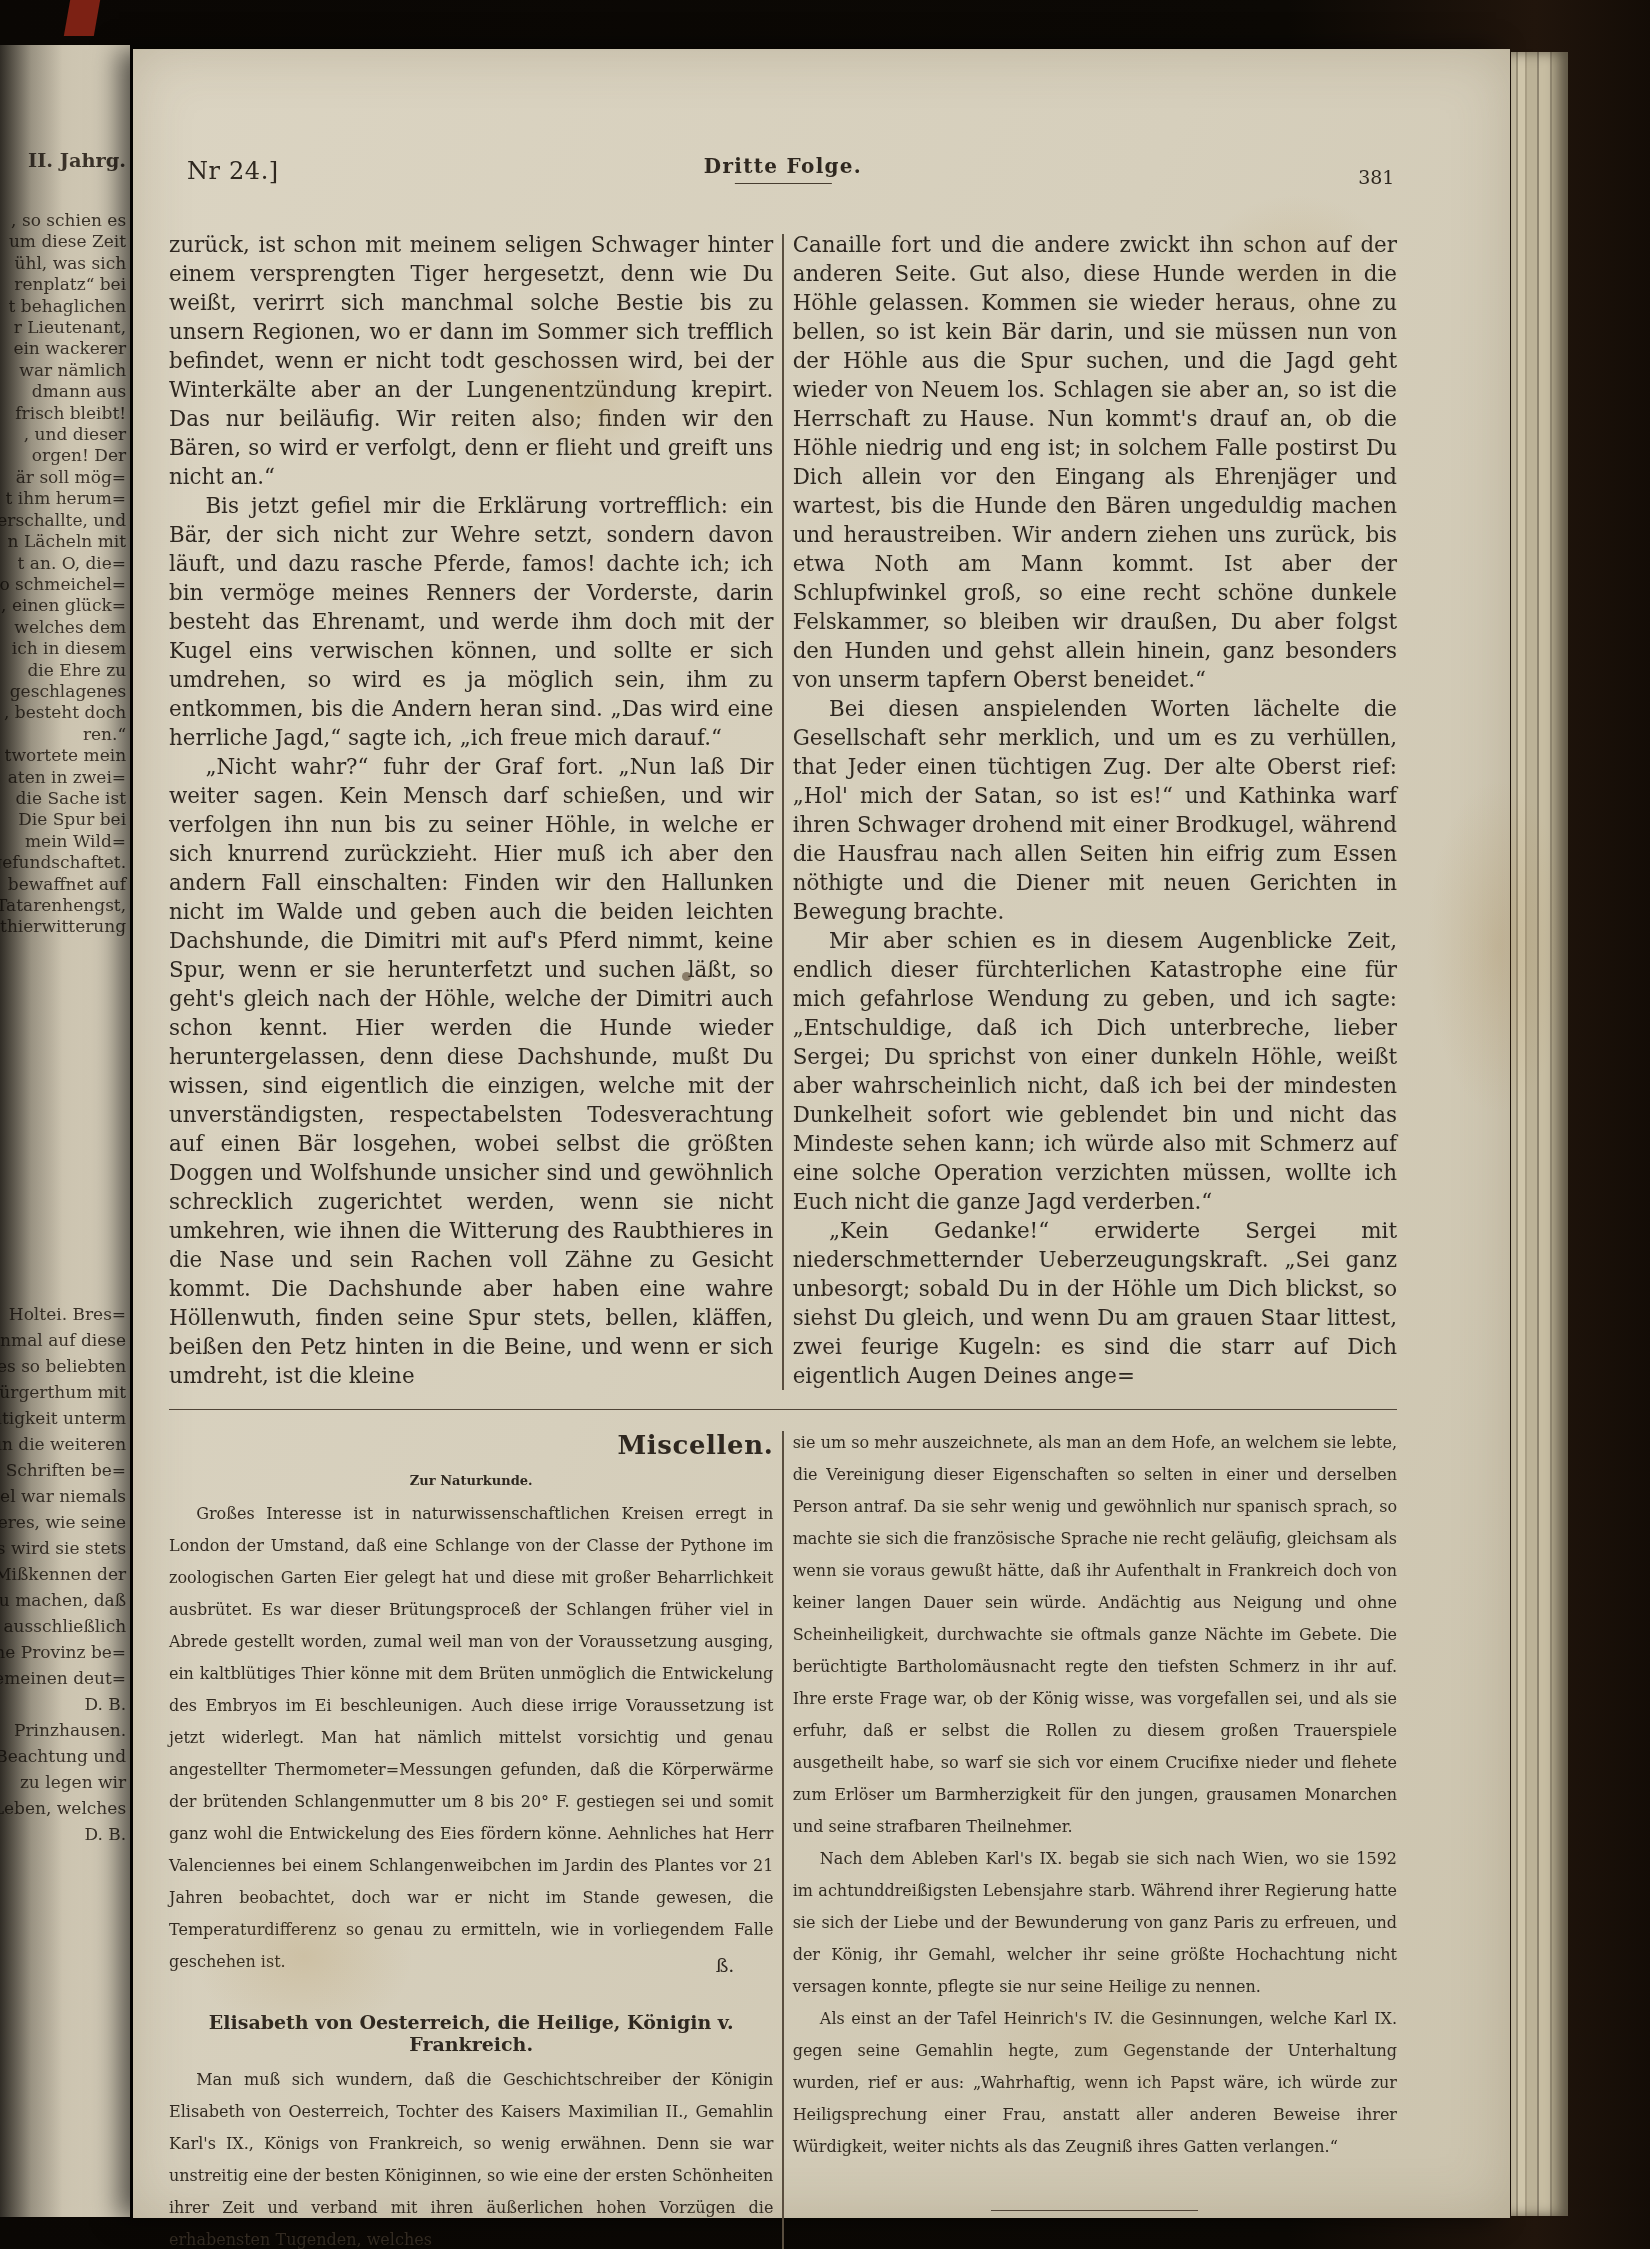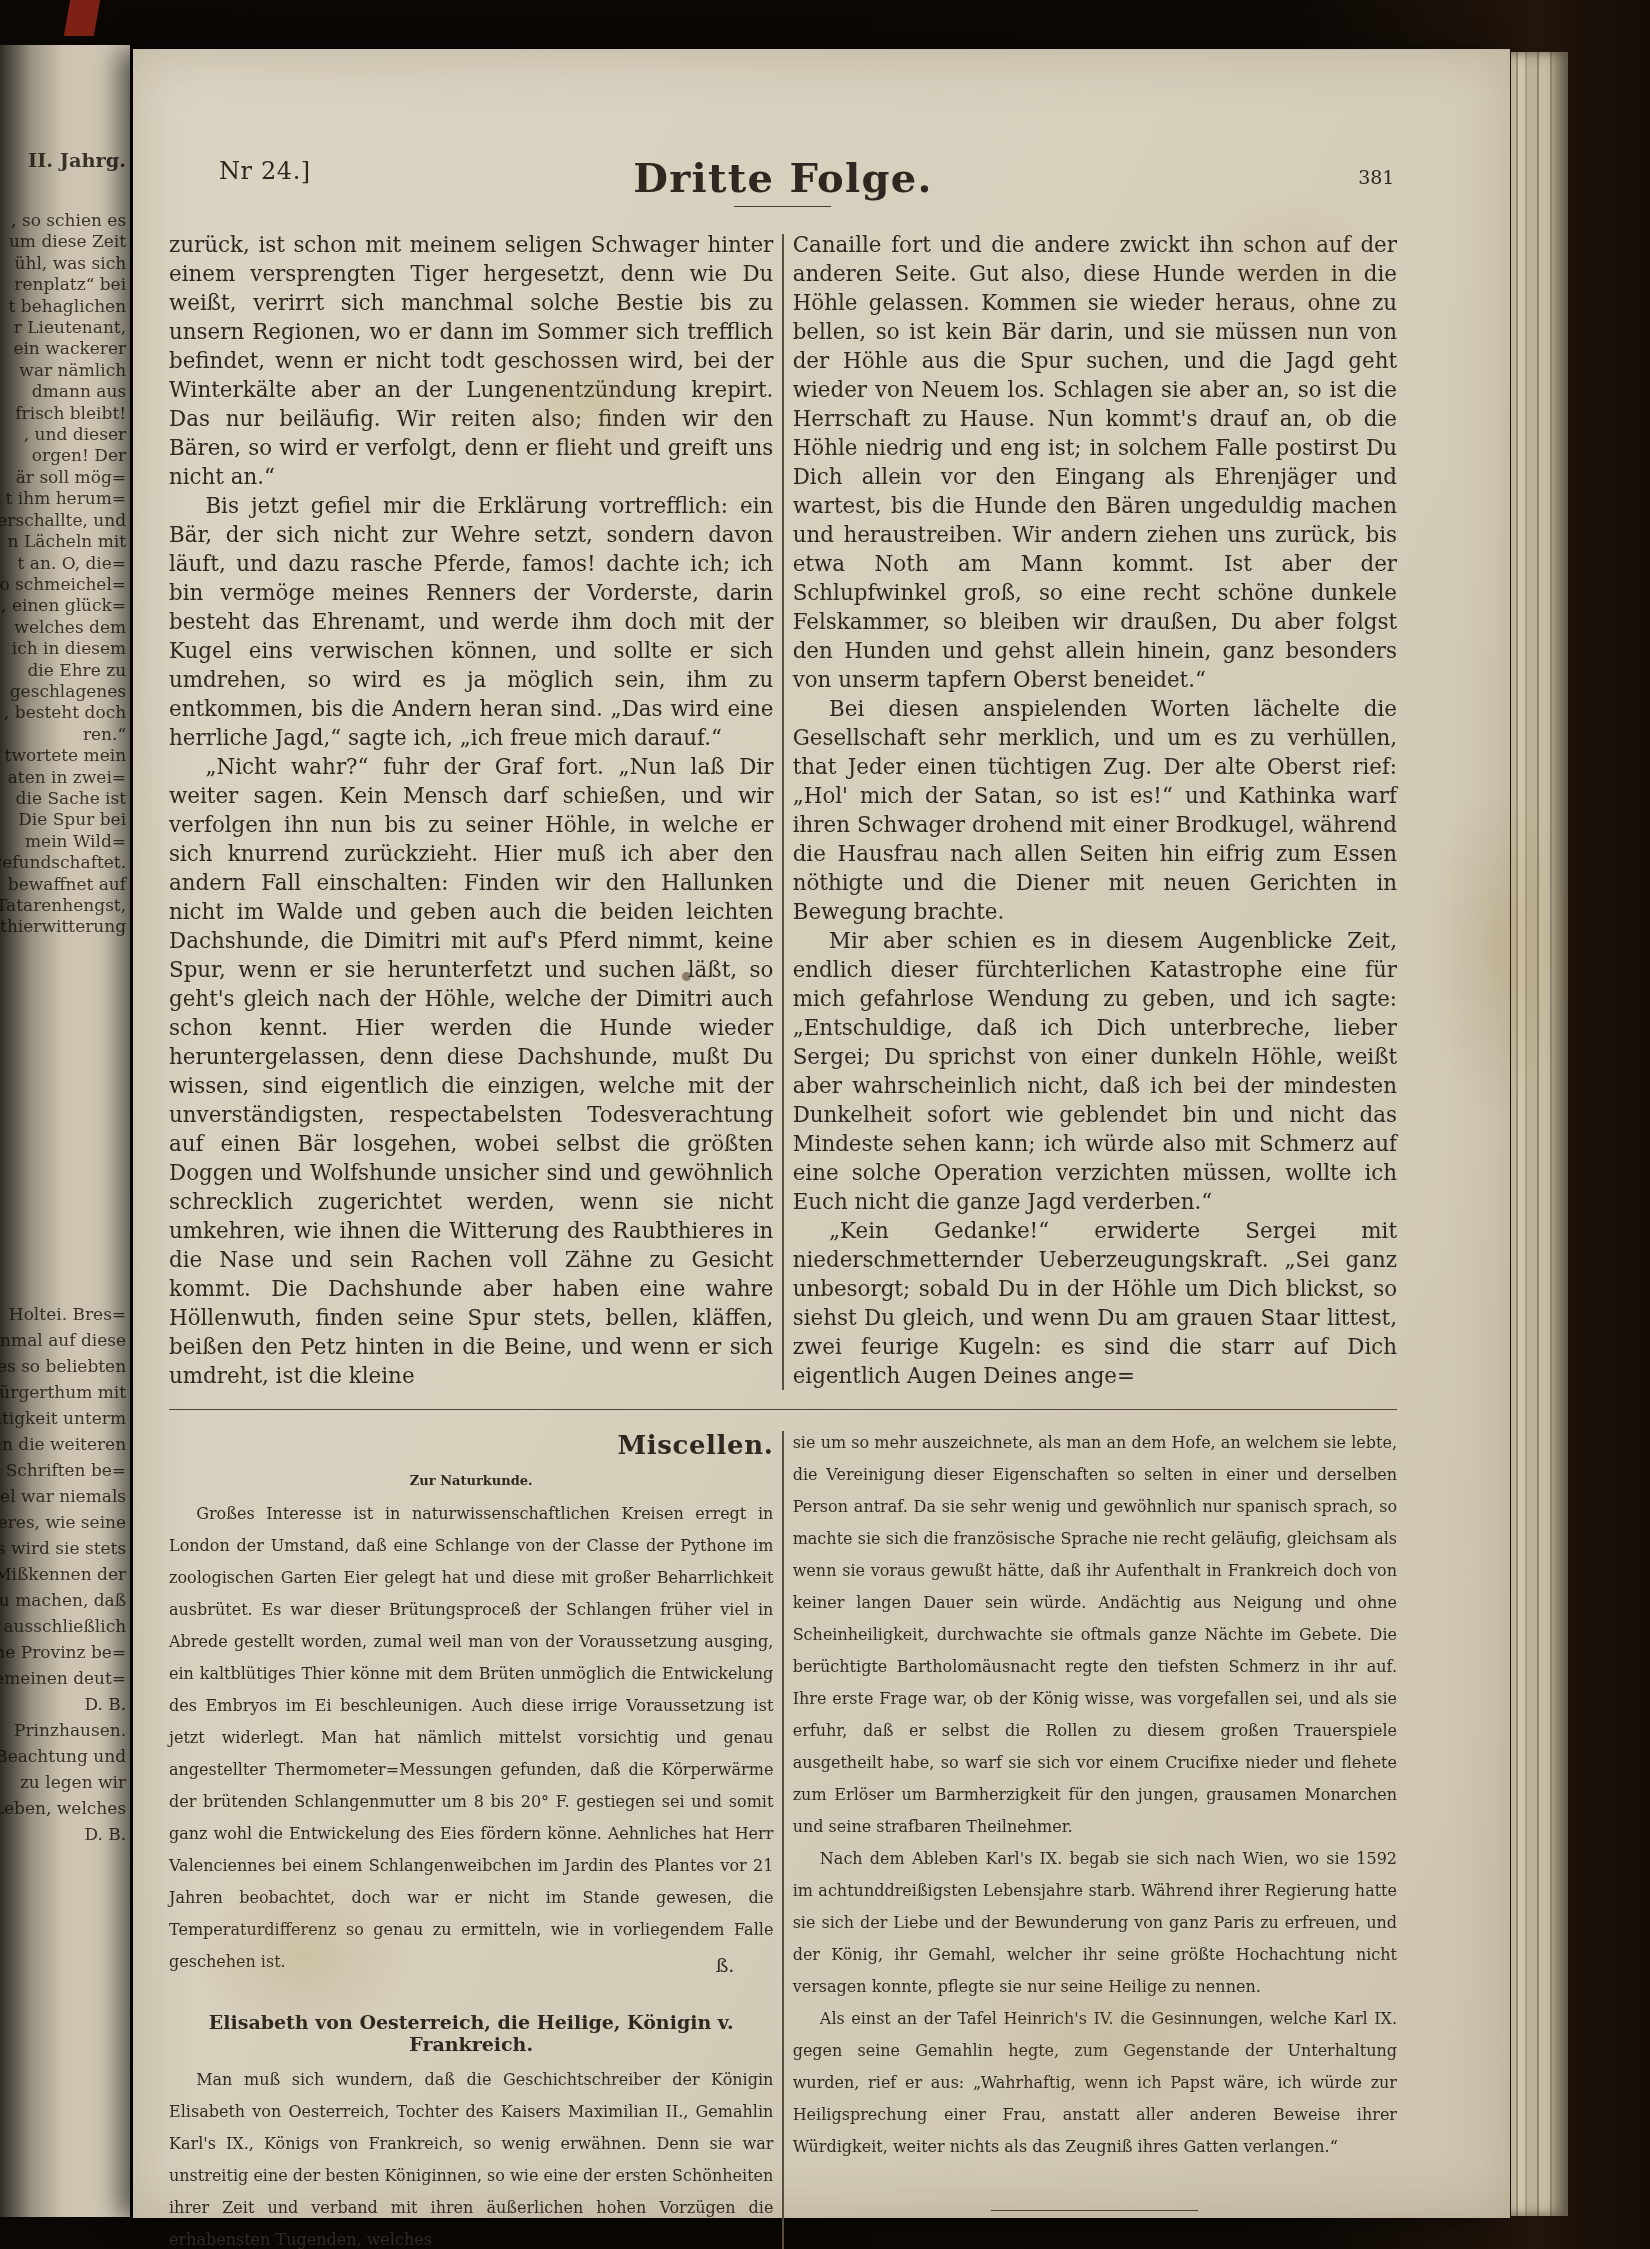--- a/index.html
+++ b/index.html
@@ -38,23 +38,23 @@
   
   .page {
     position:absolute; left:133px; top:49px; width:1377px; height:2169px;
     background:linear-gradient(115deg,#dbd4c2 0%,#d6cfbc 45%,#ccc4ae 100%);
     box-shadow:-14.3px 0 24.6px rgba(0,0,0,0.6), inset 0 0 58px rgba(95,77,46,0.22);
     padding:105px 113px 0 36px;
     color:var(--color-ink,#2f2820);
   }
 
   .page-header { position:relative; height:76px; }
-  .issue { position:absolute; left:18px; top:2.6px; font-size:24px; letter-spacing:0.6px;margin-left:32px; }
+  .issue { position:absolute; left:18px; top:2.6px; font-size:24px; letter-spacing:0.6px; }
   .title-block { position:absolute; left:50%; transform:translateX(-50%); top:0; text-align:center; }
-  .folge { font-size:40px; font-weight:bold; letter-spacing:1.3px; }
+  .folge { font-size:20px; font-weight:bold; letter-spacing:1.3px; }
   .folge-rule { width:97px; border-top:1.9px solid #473d30; margin:5.2px auto 0; }
   .pageno { position:absolute; right:2.6px; top:12px; font-size:19px; }
 
   .columns { display:flex; align-items:stretch; }
   .col { flex:1 1 0; min-width:0; }
   .col-divider { width:1.3px; background:#584d3e; margin:3.9px 9px 0; }
 
   .story-col p { font-size:21.4px; line-height:29px; text-align:justify; text-indent:1.7em; color:#2e2720; }
   .first-flush > p:first-child { text-indent:0; }
 

